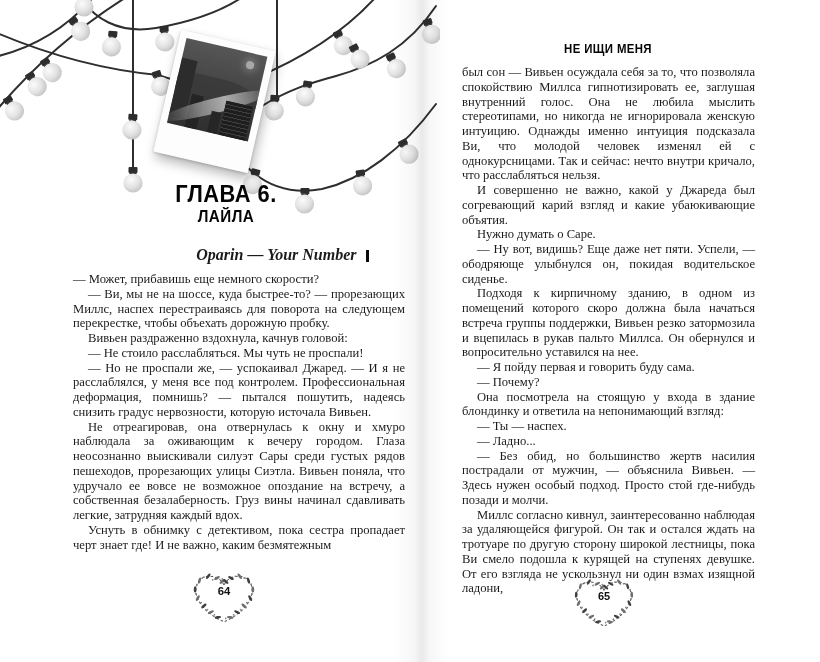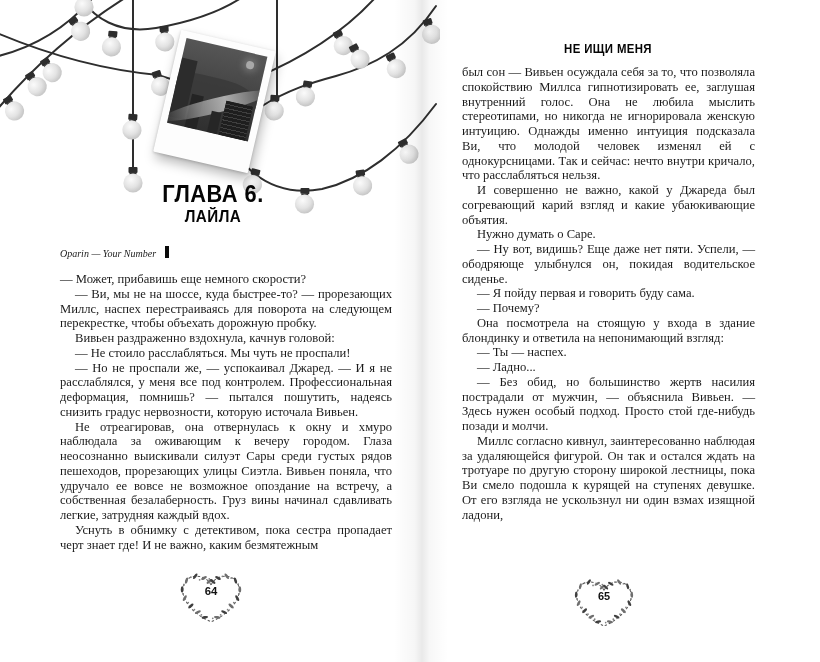--- a/index.html
+++ b/index.html
@@ -1,19 +1,19 @@
 <!DOCTYPE html>
 <html lang="ru"><head>
 <meta charset="utf-8">
 <style>
   html,body{margin:0;padding:0;background:#fff;}
   .spread{position:relative;width:820px;height:662px;background:#ffffff;overflow:hidden;
           font-family:"Liberation Serif", serif;color:#1b1b1b;}
   .page{position:absolute;top:0;width:410px;height:662px;}
-  .page.left{left:0;}
+  .page.left{left:13px;}
   .page.right{left:410px;}
 
   
   .gutter{position:absolute;left:394px;top:0;width:54px;height:662px;pointer-events:none;
           background:linear-gradient(to right, rgba(0,0,0,0) 0%, rgba(0,0,0,0.035) 38%,
                      rgba(0,0,0,0.085) 52%, rgba(0,0,0,0.03) 66%, rgba(0,0,0,0) 100%);z-index:5;}
 
   
   .garland{position:absolute;left:0;top:0;z-index:1;}
 
@@ -36,22 +36,22 @@
          background-image:repeating-linear-gradient(0deg,#1e1e1e 0 3px,#3f3f3f 3px 4px),
                           repeating-linear-gradient(90deg, rgba(0,0,0,0) 0 4px, rgba(90,90,90,0.5) 4px 5px);}
   .photo .bldg-right2{position:absolute;right:32px;bottom:0;width:10px;height:22px;background:#262626;}
 
   
   .hand{font-family:"Liberation Sans", sans-serif;font-weight:bold;color:#050505;}
   .chapter{position:absolute;left:113px;top:182px;width:200px;text-align:center;z-index:3;line-height:1;}
   .chapter .l1{font-size:23px;letter-spacing:0.5px;transform:scale(0.95,1.08);}
   .chapter .l2{font-size:16px;letter-spacing:0.5px;margin-top:4px;transform:scale(0.95,1.05);}
 
-  .epigraph{position:absolute;left:60px;top:246px;width:296px;text-align:left;
-            font-style:italic;font-weight:normal;font-size:10px;z-index:3;}
+  .epigraph{position:absolute;left:60px;top:246px;width:296px;text-align:right;
+            font-style:italic;font-weight:bold;font-size:16px;z-index:3;}
   .epigraph .bar{display:inline-block;width:3.5px;height:12px;background:#0a0a0a;
             margin-left:9px;vertical-align:-1.5px;}
 
   .running-header{position:absolute;left:52px;top:42px;width:292px;text-align:center;
             font-size:12px;letter-spacing:0.4px;transform:scale(0.95,1.0);z-index:3;}
 
   
   .bodytext{position:absolute;font-size:12.6px;line-height:14.75px;text-align:justify;z-index:3;}
   .bodytext.lft{left:60px;top:272px;width:332px;}
   .bodytext.rgt{left:52px;top:65px;width:293px;}
@@ -192,20 +192,21 @@
   </div>
 
   <div class="page right">
     <div class="running-header hand">НЕ ИЩИ МЕНЯ</div>
 
     <div class="bodytext rgt" id="right-paras">
         <p class="para no-indent">был сон — Вивьен осуждала себя за то, что позволяла спокойствию Миллса гипнотизировать ее, заглушая внутренний голос. Она не любила мыслить стереотипами, но никогда не игнорировала женскую интуицию. Однажды именно интуиция подсказала Ви, что молодой человек изменял ей с однокурсницами. Так и сейчас: нечто внутри кричало, что расслабляться нельзя.</p>
         <p class="para">И совершенно не важно, какой у Джареда был согревающий карий взгляд и какие убаюкивающие объятия.</p>
         <p class="para">Нужно думать о Саре.</p>
         <p class="para">— Ну вот, видишь? Еще даже нет пяти. Успели, — ободряюще улыбнулся он, покидая водительское сиденье.</p>
+        <p class="para">Подходя к кирпичному зданию, в одном из помещений которого скоро должна была начаться встреча группы поддержки, Вивьен резко затормозила и вцепилась в рукав пальто Миллса. Он обернулся и вопросительно уставился на нее.</p>
         <p class="para">— Я пойду первая и говорить буду сама.</p>
         <p class="para">— Почему?</p>
         <p class="para">Она посмотрела на стоящую у входа в здание блондинку и ответила на непонимающий взгляд:</p>
         <p class="para">— Ты — наспех.</p>
         <p class="para">— Ладно...</p>
         <p class="para">— Без обид, но большинство жертв насилия пострадали от мужчин, — объяснила Вивьен. — Здесь нужен особый подход. Просто стой где-нибудь позади и молчи.</p>
         <p class="para">Миллс согласно кивнул, заинтересованно наблюдая за удаляющейся фигурой. Он так и остался ждать на тротуаре по другую сторону широкой лестницы, пока Ви смело подошла к курящей на ступенях девушке. От его взгляда не ускользнул ни один взмах изящной ладони,</p>
       </div>
 
     <svg class="wreath rgt" width="74" height="54" viewBox="0 0 84 64">

